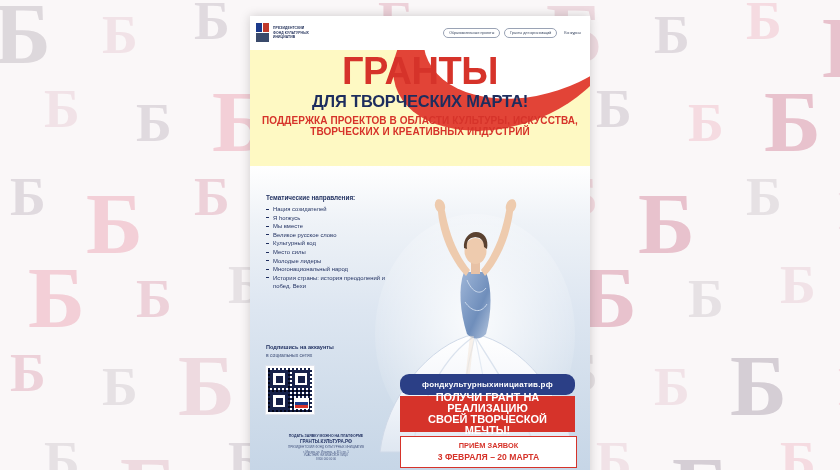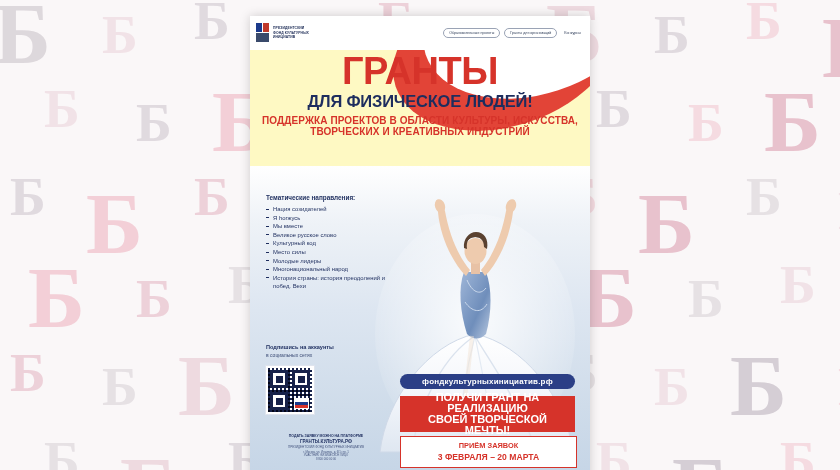--- a/index.html
+++ b/index.html
@@ -261,21 +261,21 @@
     height: 280px;
     z-index: 4;
   }
 
   
   .url-pill {
     position: absolute;
     left: 150px;
     top: 358px;
     width: 175px;
-    height: 15px;
+    height: 21px;
     border-radius: 9px;
     background: #2b3f86;
     color: #ffffff;
     display: flex;
     align-items: center;
     justify-content: center;
     font-size: 8px;
     font-weight: bold;
     letter-spacing: 0.2px;
     z-index: 7;
@@ -421,21 +421,21 @@
         <div class="top-pill">Образовательные проекты</div>
         <div class="top-pill">Гранты для организаций</div>
         <div class="top-plain">Конкурсы</div>
       </div>
     </div>
 
     <div class="blue-field"></div>
 
     <div class="headline-wrap">
       <div class="headline">ГРАНТЫ</div>
-      <div class="subhead">ДЛЯ ФИЗИЧЕСКОЕ ЛЮДЕЙ!</div>
+      <div class="subhead">ДЛЯ ТВОРЧЕСКИХ МАРТА!</div>
       <div class="tagline">ПОДДЕРЖКА ПРОЕКТОВ В ОБЛАСТИ КУЛЬТУРЫ, ИСКУССТВА, ТВОРЧЕСКИХ И КРЕАТИВНЫХ ИНДУСТРИЙ</div>
     </div>
 
     <div class="dancer">
       <svg viewBox="0 0 215 280" width="215" height="280" xmlns="http://www.w3.org/2000/svg">
         <defs>
           <linearGradient id="skirt" x1="0" y1="0" x2="0" y2="1">
             <stop offset="0%" stop-color="#ffffff"></stop>
             <stop offset="55%" stop-color="#f2f5fa"></stop>
             <stop offset="100%" stop-color="#dfe7f1"></stop>

